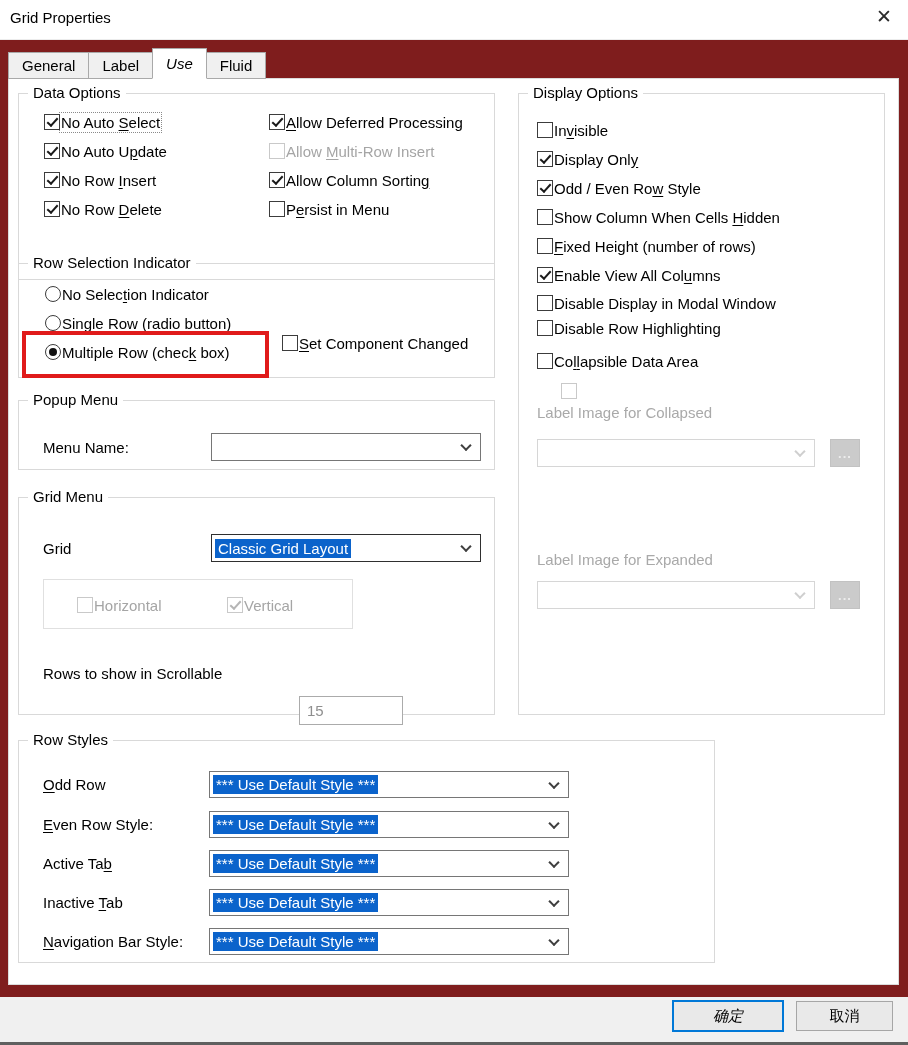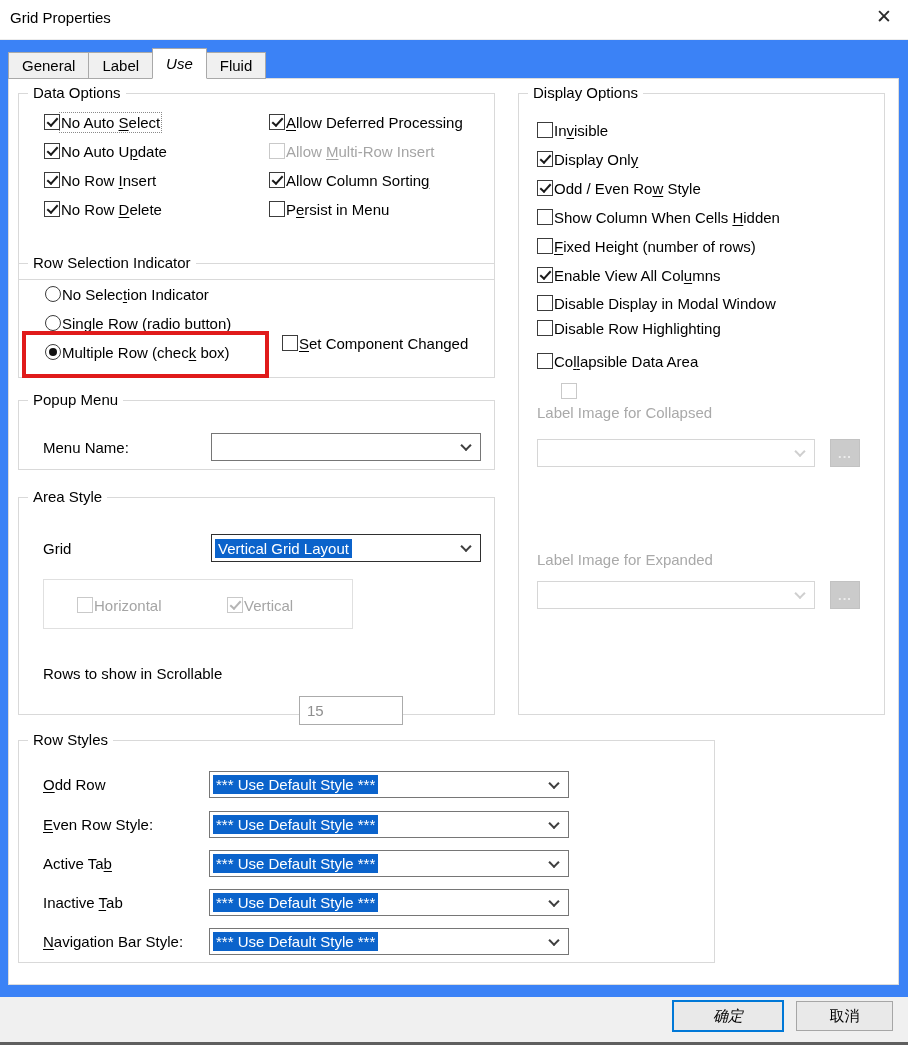--- a/index.html
+++ b/index.html
@@ -1,17 +1,17 @@
 <!DOCTYPE html>
 <html style="--sel: #0b63cb; --okblue: #0078d7; --red: #e01a1a;"><head>
 <meta charset="utf-8">
 <style>
   * { margin:0; padding:0; box-sizing:border-box; }
   body { font-family:"Liberation Sans", sans-serif; font-size:15px; color:#000; background:#fff; }
-  .dialog { position:relative; width:908px; height:1045px; background:#3b82f6; overflow:hidden; }
+  .dialog { position:relative; width:908px; height:1045px; background:#7f1d1d; overflow:hidden; }
 
   
   .titlebar { position:absolute; left:0; top:0; width:908px; height:40px; background:#fff; border-bottom:1px solid #ececec; }
   .title { position:absolute; left:10px; top:9px; font-size:15px; }
   .close { position:absolute; right:16px; top:5px; font-size:19px; color:#2b2b2b; font-weight:300; cursor:default; }
 
   
   .tabs { position:absolute; left:8px; top:48px; height:31px; display:flex; align-items:flex-end; z-index:2; }
   .tab { height:27px; padding:4px 13px 0; background:#f0f0f0; border:1px solid #a9a9a9; margin-right:-1px; white-space:nowrap; }
   .tab.active { height:31px; padding-top:6px; background:#fff; border-bottom:1px solid #fff; z-index:3; position:relative;font-style:italic; }
@@ -145,26 +145,26 @@
       <div class="crow" style="left:24px;top:36px">
         <span class="lbl">Menu Name:</span>
       </div>
       <div class="combo" style="left:192px;top:32px;width:270px;height:28px">
         <span class="val" style="background:none;color:#000"></span>
         <span class="chev"></span>
       </div>
     </div>
 
     <div class="group" style="left:9px;top:418px;width:477px;height:218px">
-      <span class="gtitle">Area Style</span>
+      <span class="gtitle">Grid Menu</span>
       <div class="crow" style="left:24px;top:40px">
         <span class="lbl">Grid</span>
       </div>
       <div class="combo dark" style="left:192px;top:36px;width:270px;height:28px">
-        <span class="val">Vertical Grid Layout</span>
+        <span class="val">Classic Grid Layout</span>
         <span class="chev"></span>
       </div>
       <div class="subframe" style="left:24px;top:81px;width:310px;height:50px">
         <div class="crow" style="left:33px;top:15px">
           <span class="cb disabled"></span>
           <span class="lbl disabled">Horizontal</span>
         </div>
         <div class="crow" style="left:183px;top:15px">
           <span class="cb checked disabled"></span>
           <span class="lbl checked disabled">Vertical</span>

